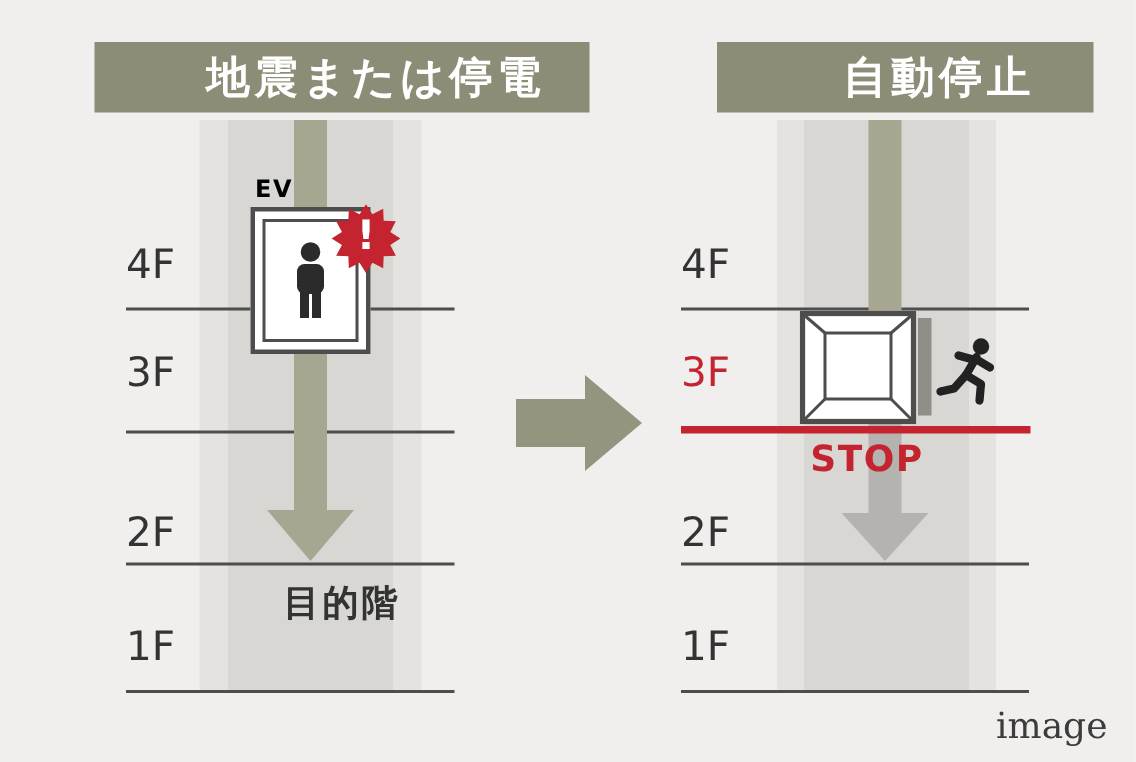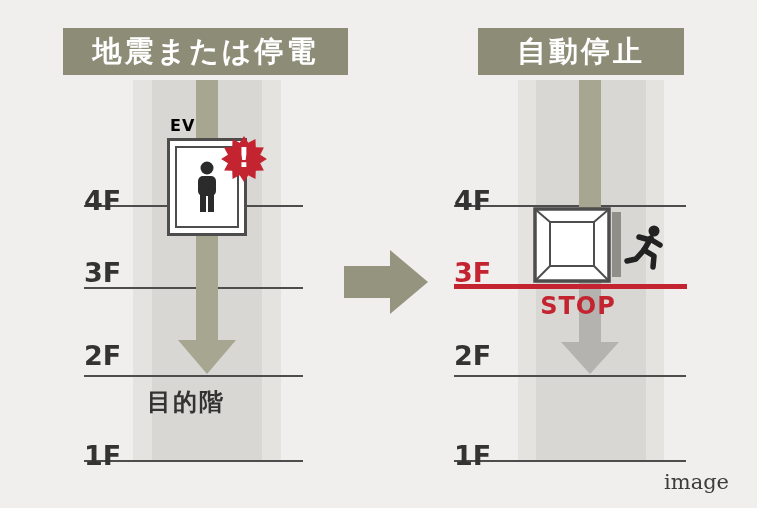--- a/index.html
+++ b/index.html
@@ -4,44 +4,44 @@
 <style>
   html,body{margin:0;padding:0;}
   .canvas{
     position:relative;width:757px;height:508px;background:#f0efed;
     font-family:"DejaVu Sans","Liberation Sans",sans-serif;overflow:hidden;
   }
   .panel{position:absolute;inset:0;}
   .banner{
     position:absolute;background:#8d8c77;color:#ffffff;font-weight:bold;
     font-size:29px;display:flex;align-items:center;justify-content:center;
-    letter-spacing:3px;z-index:6;
+    letter-spacing:3px;z-index:6;padding-left:45px;
   }
   #banner-left{left:63px;top:28px;width:285px;height:47px;}
   #banner-right{left:478px;top:28px;width:206px;height:47px;}
 
   .shaft{position:absolute;top:80px;height:382px;z-index:0;}
   .shaft-outer{background:#e4e3df;}
   .shaft-inner{background:#d8d7d3;}
   #shaft-l-outer{left:133px;width:148px;}
   #shaft-l-inner{left:152px;width:110px;}
   #shaft-r-outer{left:518px;width:146px;}
   #shaft-r-inner{left:536px;width:110px;}
 
   .floor-line{position:absolute;height:2px;background:#4d4d4d;z-index:2;}
   .fl-left{left:84px;width:219px;}
   .fl-right{left:454px;width:232px;}
   .y-4f{top:205px;} .y-3f{top:287px;} .y-2f{top:375px;} .y-1f{top:460px;}
 
   .floor-label{
-    position:absolute;font-size:27px;font-weight:bold;color:#333333;
-    line-height:1;z-index:4;margin-top:24px;
+    position:absolute;font-size:27px;font-weight:normal;color:#333333;
+    line-height:1;z-index:4;
   }
   .lbl-left{left:84px;} .lbl-right{left:454px;}
-  .t-4f{top:163px;} .t-3f{top:235px;} .t-2f{top:318px;} .t-1f{top:418px;}
+  .t-4f{top:163px;} .t-3f{top:235px;} .t-2f{top:342px;} .t-1f{top:418px;}
   .red-text{color:#c32430;}
 
   .arrow-stem{position:absolute;width:22px;z-index:3;}
   .arrow-head{
     position:absolute;width:0;height:0;z-index:3;
     border-left:29px solid transparent;border-right:29px solid transparent;
   }
   #arrow-l-stem{left:196px;top:80px;height:262px;background:#a7a691;}
   #arrow-l-head{left:178px;top:340px;border-top:34px solid #a7a691;}
   #cable-r-stem{left:579px;top:80px;height:134px;background:#a7a691;}
@@ -59,21 +59,21 @@
   #ev-inner-frame{position:absolute;inset:5px;border:2px solid #4d4d4d;}
   #passenger{position:absolute;left:17px;top:19px;}
 
   #warning-burst{position:absolute;left:219px;top:134px;width:50px;height:50px;z-index:5;}
   #warning-burst .exclaim{
     position:absolute;inset:0;display:flex;align-items:center;justify-content:center;
     color:#ffffff;font-weight:bold;font-size:27px;padding-bottom:3px;box-sizing:border-box;
   }
 
   #dest-label{
-    position:absolute;left:147px;top:386px;width:120px;text-align:left;
+    position:absolute;left:147px;top:386px;width:120px;text-align:right;
     font-size:24px;font-weight:bold;color:#333333;z-index:4;letter-spacing:2px;
   }
 
   #center-arrow{position:absolute;left:344px;top:250px;z-index:2;}
 
   #exit-box{position:absolute;left:533px;top:207px;z-index:4;}
   #exit-door{
     position:absolute;left:612px;top:212px;width:9px;height:65px;
     background:#8f8e88;z-index:4;
   }
@@ -83,21 +83,21 @@
     position:absolute;left:454px;top:284px;width:233px;height:5px;
     background:#c32430;z-index:5;
   }
   #stop-label{
     position:absolute;left:508px;top:292px;width:140px;text-align:center;
     font-size:24px;font-weight:bold;color:#c32430;z-index:6;letter-spacing:1px;
   }
 
   #watermark{
     position:absolute;left:664px;top:470px;font-family:"DejaVu Serif","Liberation Serif",serif;
-    font-size:21px;color:#3c3c3c;z-index:6;
+    font-size:24px;color:#3c3c3c;z-index:6;
   }
 </style>
 </head>
 <body>
 
 <div class="canvas">
 
   <div class="panel">
     <div class="shaft shaft-outer" id="shaft-l-outer"></div>
     <div class="shaft shaft-inner" id="shaft-l-inner"></div>

